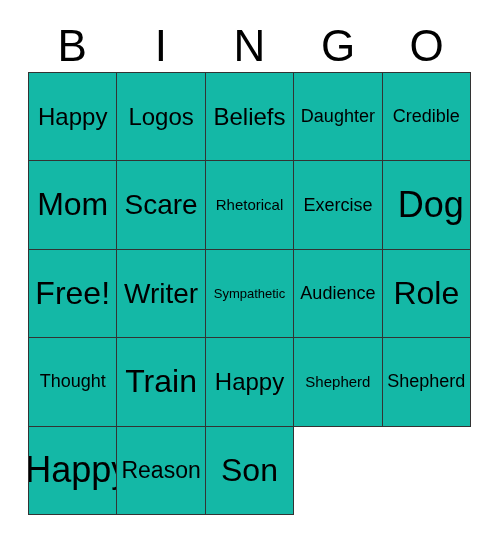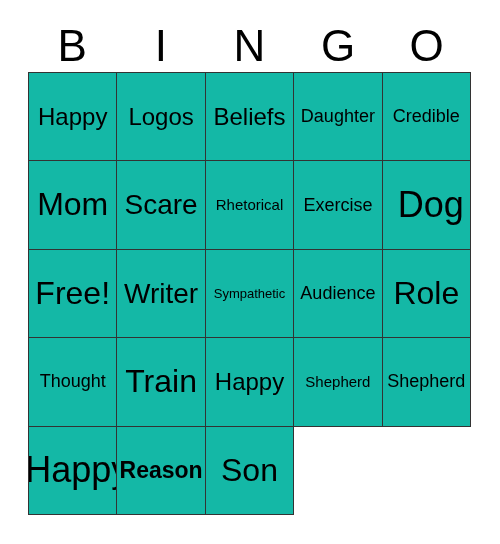--- a/index.html
+++ b/index.html
@@ -162,20 +162,20 @@
       <div class="bingo-cell">
         <span class="cell-text fs-sm">Shepherd</span>
       </div>
       <div class="bingo-cell">
         <span class="cell-text fs-md">Shepherd</span>
       </div>
       <div class="bingo-cell">
         <span class="cell-text fs-4xl">Happy</span>
       </div>
       <div class="bingo-cell">
-        <span class="cell-text fs-xl" style="font-size: 23px; font-weight: bold;">Reason</span>
+        <span class="cell-text fs-xl" style="font-size: 23px;">Reason</span>
       </div>
       <div class="bingo-cell">
         <span class="cell-text fs-3xl">Son</span>
       </div>
     </div>
 
 </div>
 
 </body></html>

